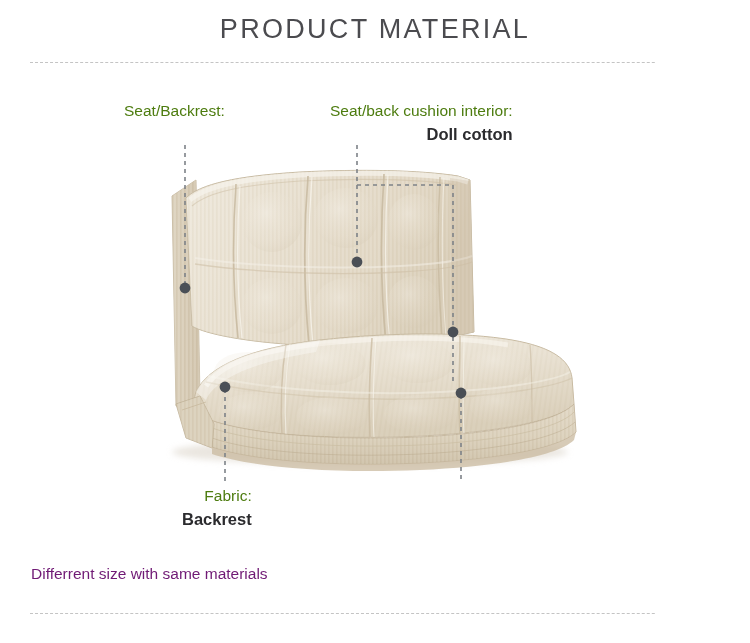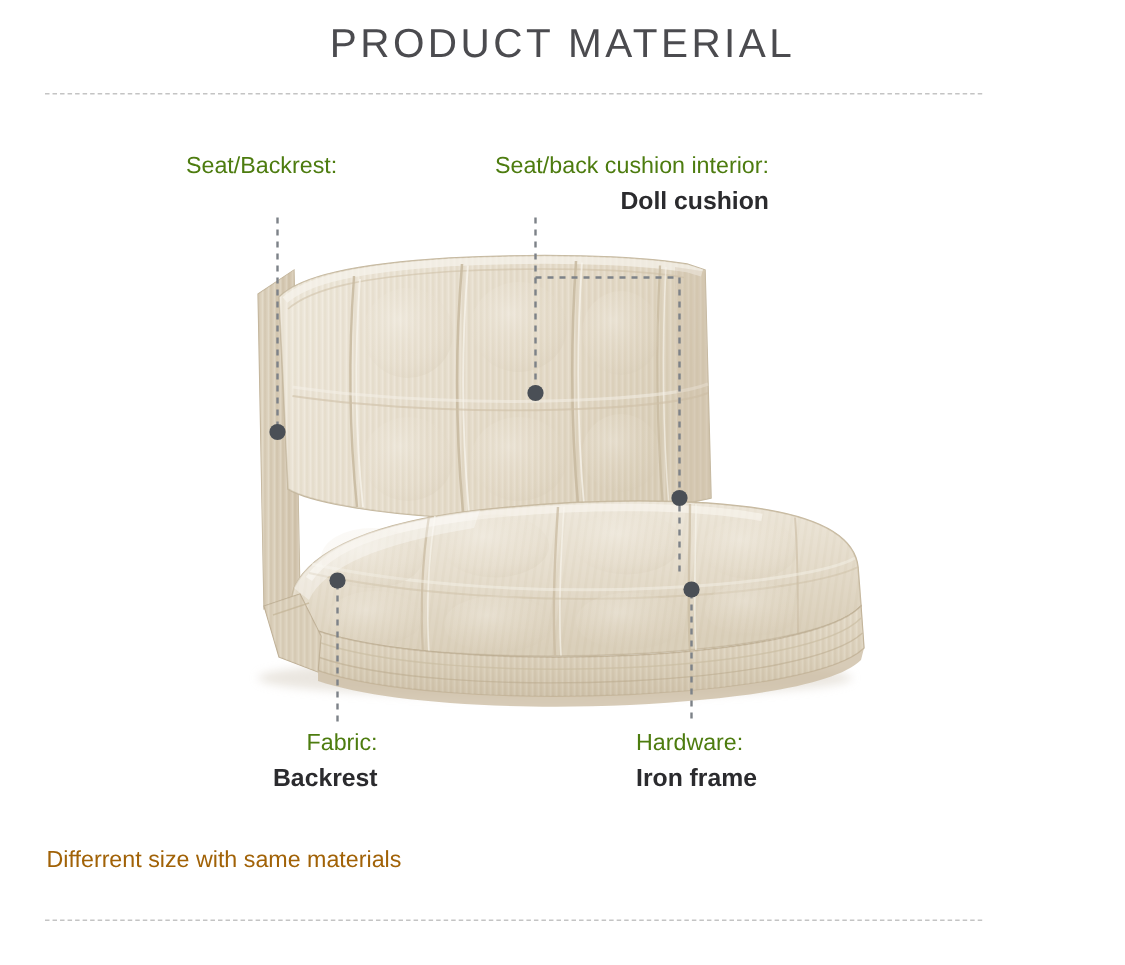--- a/index.html
+++ b/index.html
@@ -80,21 +80,21 @@
   .illustration svg {
     display: block;
   }
 
   .footer-note {
     position: absolute;
     left: 31px;
     top: 565px;
     font-size: 15.5px;
     font-weight: 400;
-    color: #a16207;
+    color: #701a75;
     white-space: nowrap;
   }
 </style>
 </head>
 <body>
 
 <div class="page">
 
   <div class="page-title">PRODUCT MATERIAL</div>
 
@@ -296,30 +296,26 @@
       </g>
     </svg>
   </div>
 
   <div class="callout callout-seat-backrest">
     <span class="callout-title">Seat/Backrest:</span>
   </div>
 
   <div class="callout callout-cushion-interior">
     <span class="callout-title">Seat/back cushion interior:</span>
-    <span class="callout-value">Doll cushion</span>
+    <span class="callout-value">Doll cotton</span>
   </div>
 
   <div class="callout callout-fabric">
     <span class="callout-title">Fabric:</span>
     <span class="callout-value">Backrest</span>
   </div>
 
-  <div class="callout callout-hardware">
-    <span class="callout-title">Hardware:</span>
-    <span class="callout-value">Iron frame</span>
-  </div>
 
   <div class="footer-note">Differrent size with same materials</div>
 
   <div class="divider divider-bottom"></div>
 
 </div>
 
 </body></html>

